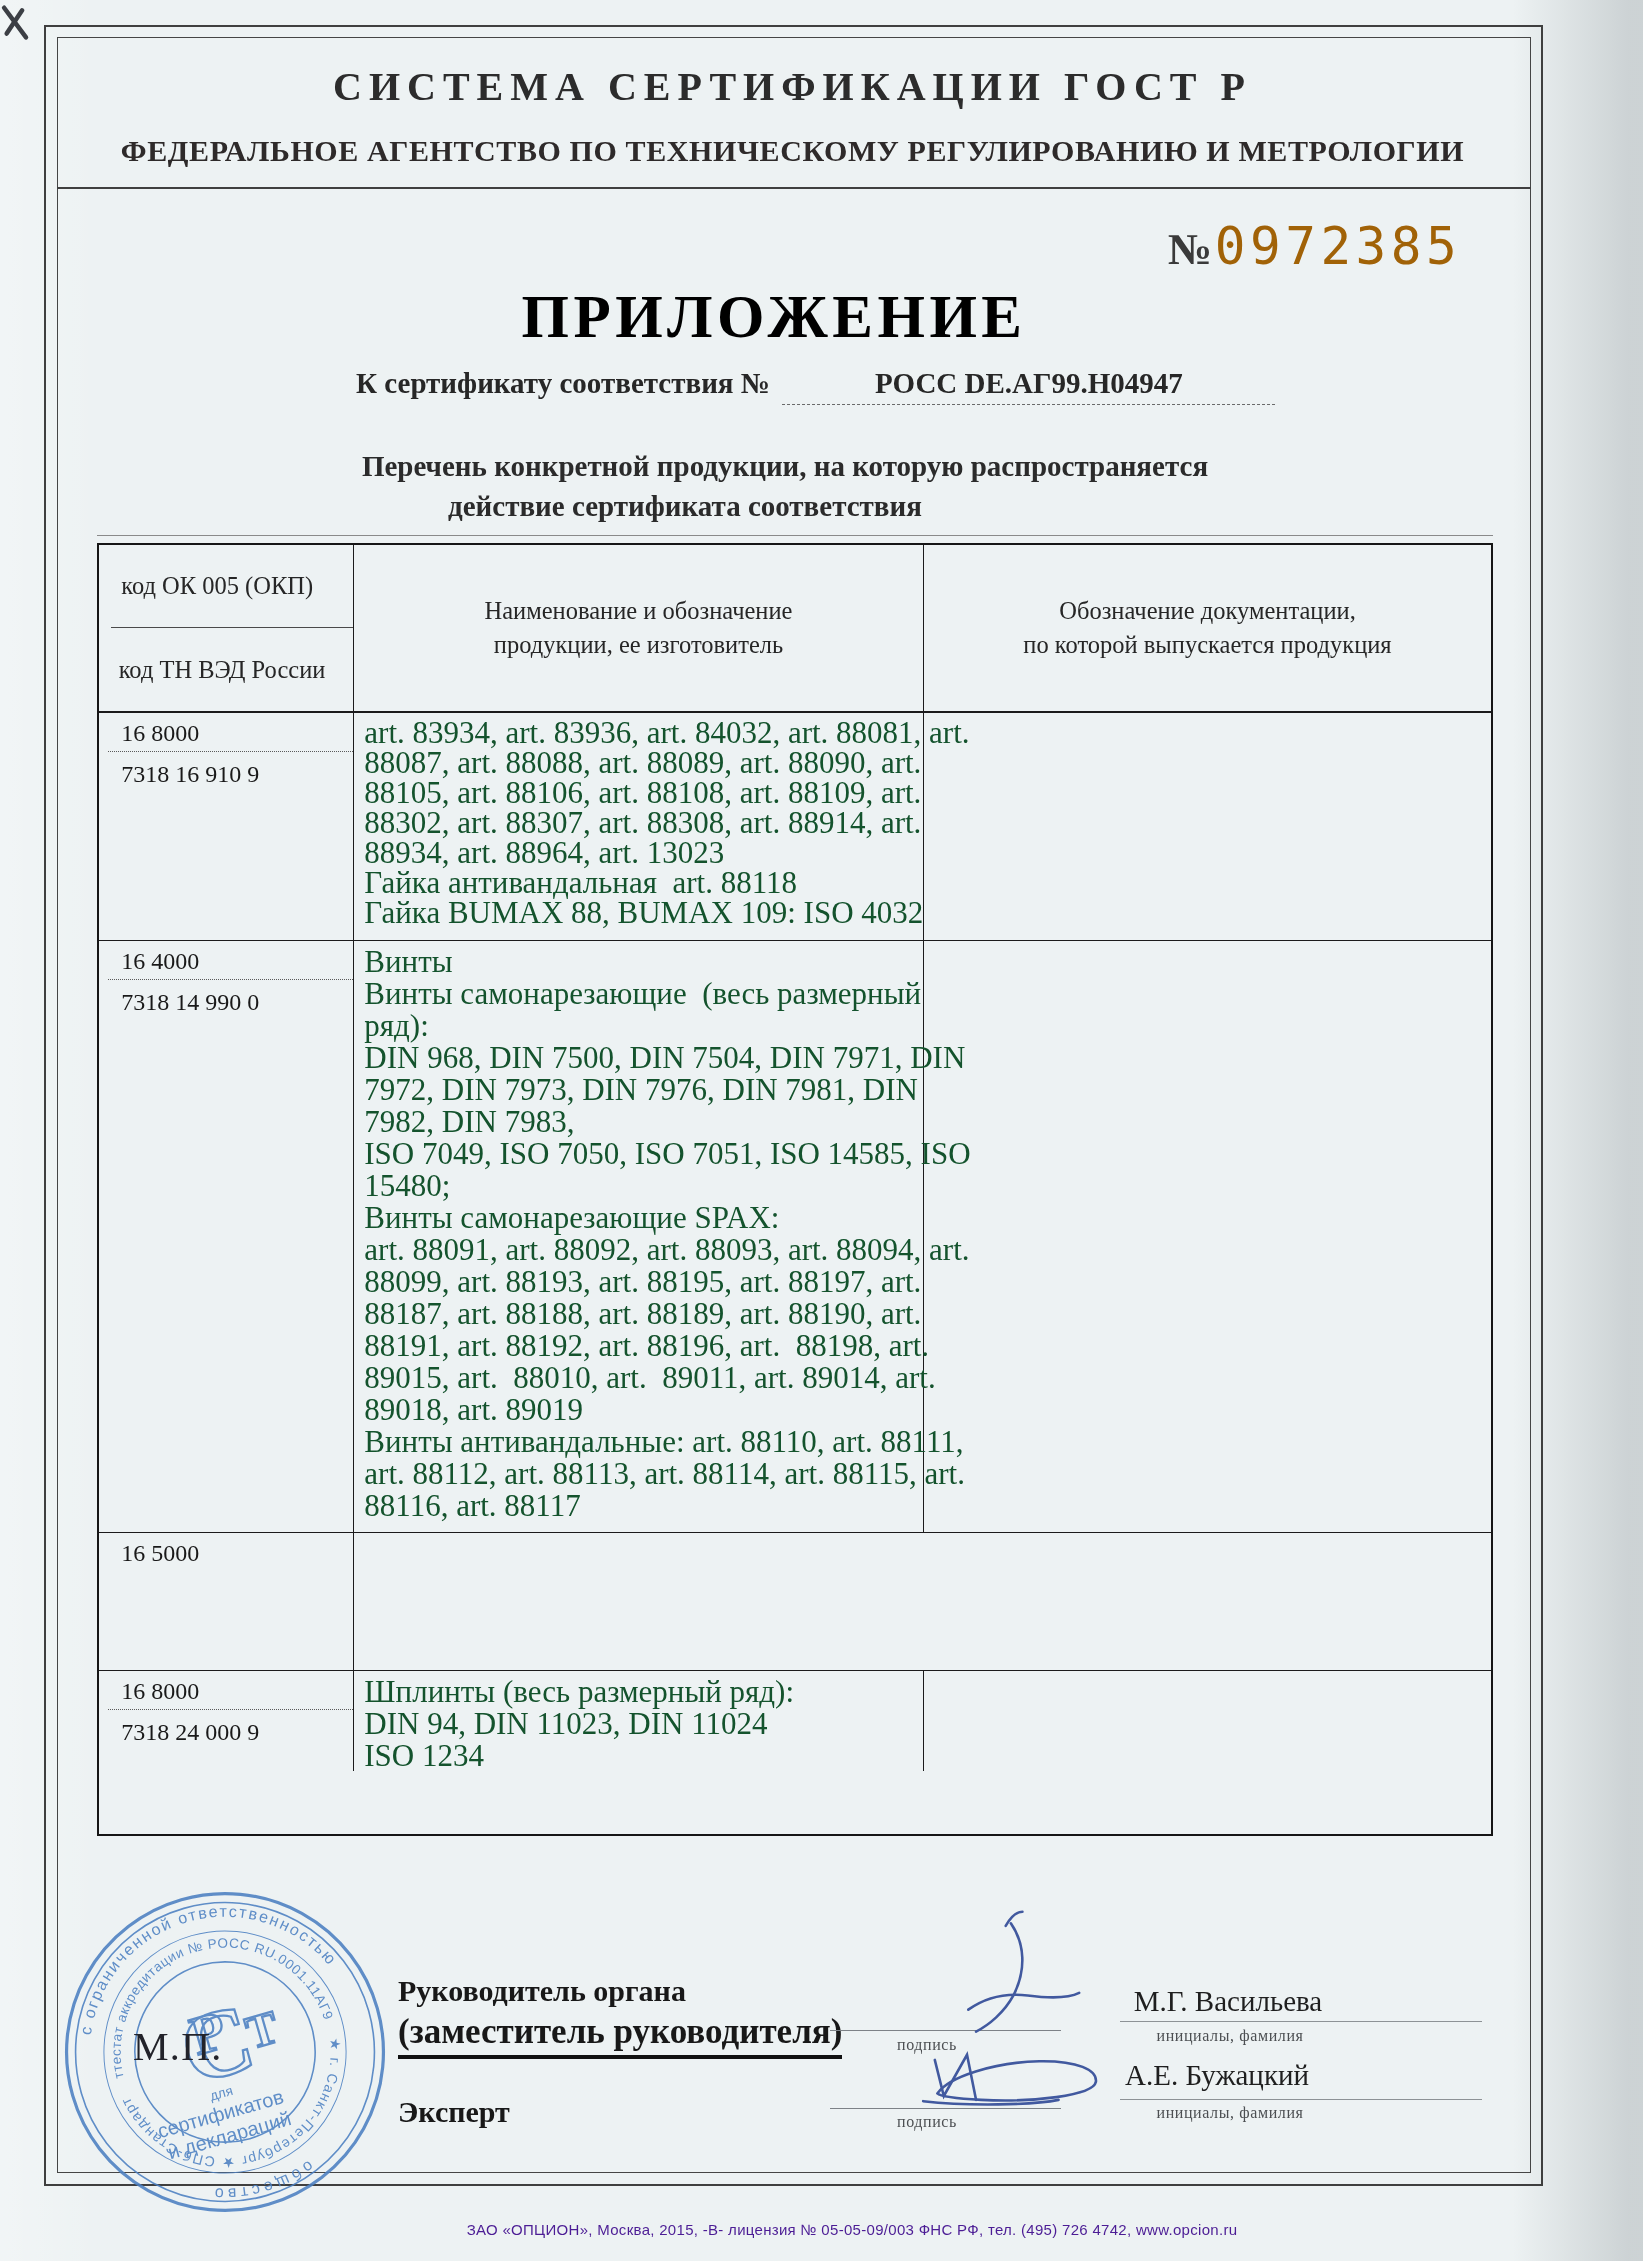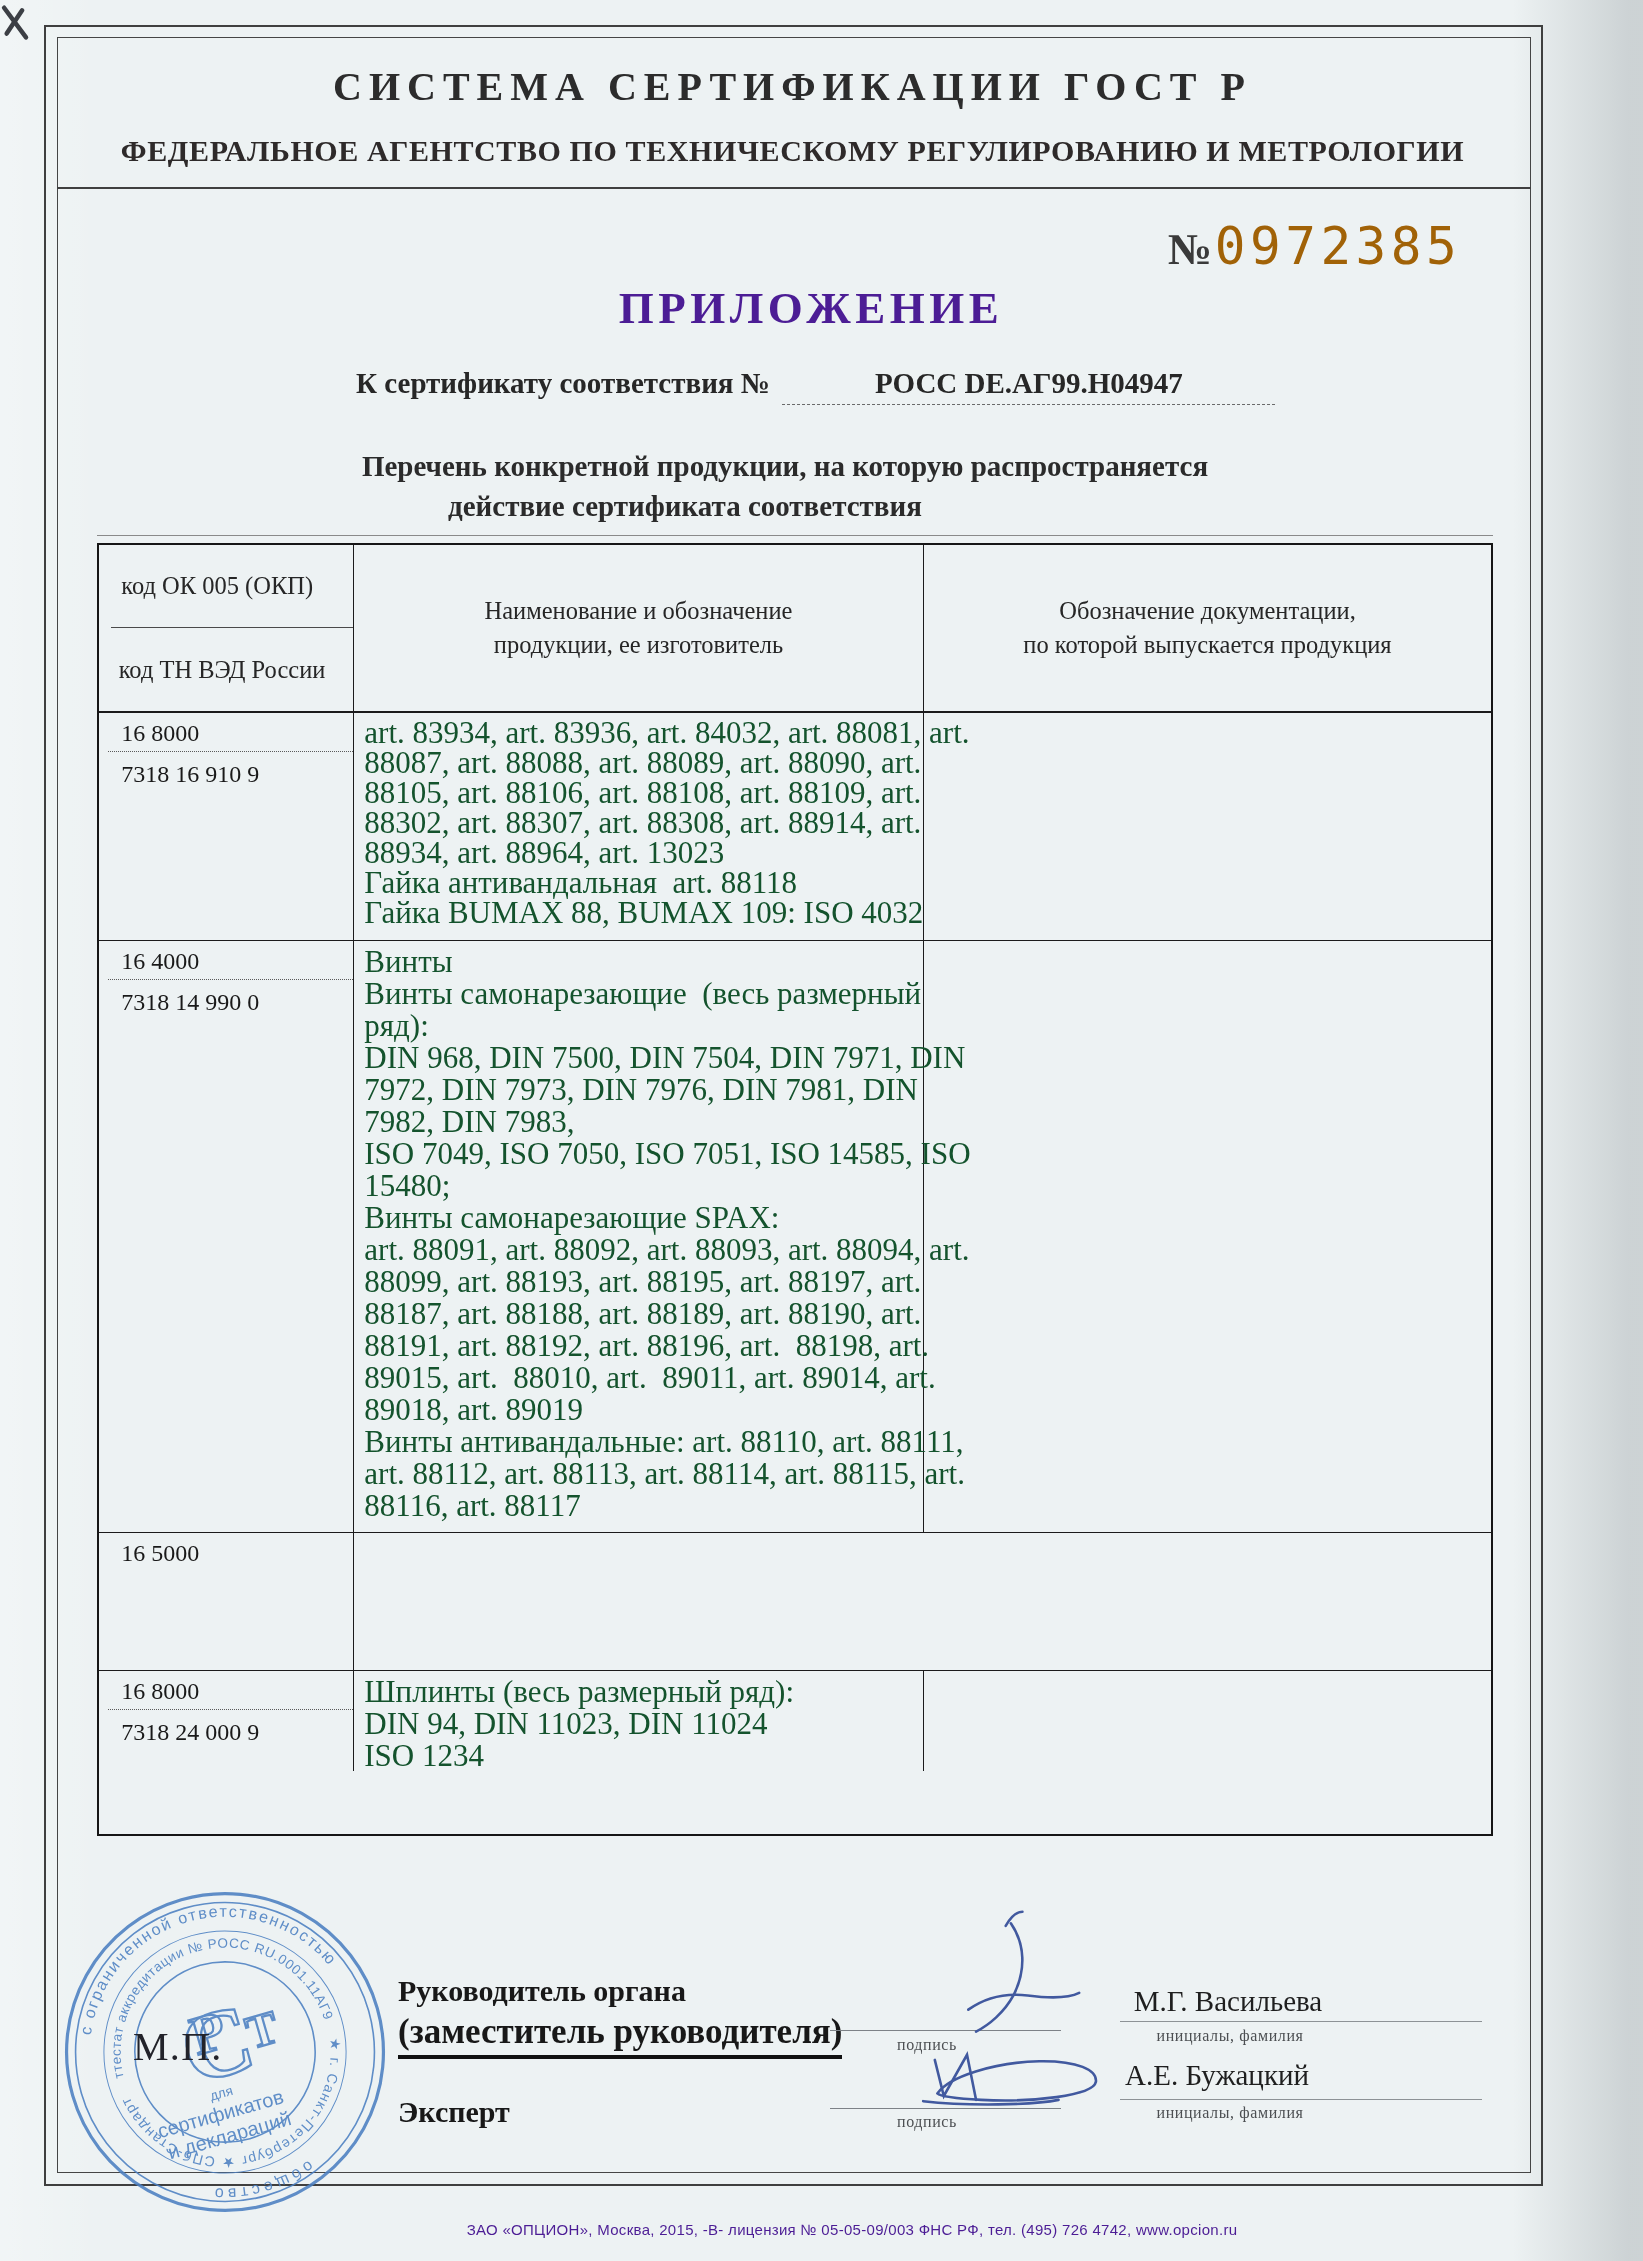--- a/index.html
+++ b/index.html
@@ -23,21 +23,21 @@
       font-size:40px;font-weight:bold;letter-spacing:7px;color:#2c2c2c;}
   .h2{top:134px;left:77px;width:1431px;text-align:center;
       font-size:30px;font-weight:bold;letter-spacing:0.6px;color:#2e2a2a;}
 
   .numline{top:224px;left:1168px;white-space:nowrap;}
   .numline .nosign{font-size:44px;font-weight:bold;color:#3a3a3a;vertical-align:top;}
   .numline .red{font-family:"DejaVu Sans Mono","Liberation Mono",monospace;
       font-size:51px;color:#a16207;letter-spacing:4.5px;vertical-align:top;line-height:46px;}
 
   .title{top:282px;left:774px;transform:translateX(-50%);
-      font-size:45px;font-weight:bold;letter-spacing:4.5px;color:#4c1d95;margin-left:37px;}
+      font-size:61px;font-weight:bold;letter-spacing:4.5px;color:#000000;}
 
   .certline{top:367px;left:356px;font-size:29px;font-weight:bold;color:#272727;white-space:nowrap;}
   .certline .certval{display:inline-block;width:493px;text-align:center;margin-left:5.2px;
       border-bottom:1.9px dashed #6a6a6a;padding-bottom:3.9px;}
 
   .intro1{top:450px;left:785px;transform:translateX(-50%);font-size:29px;font-weight:bold;color:#2b2b2b;white-space:nowrap;}
   .intro2{top:490px;left:685px;transform:translateX(-50%);font-size:29px;font-weight:bold;color:#2b2b2b;white-space:nowrap;}
 
   
   .pre-top{left:97px;top:535px;width:1396px;height:1.3px;background:#8a8a8a;}

